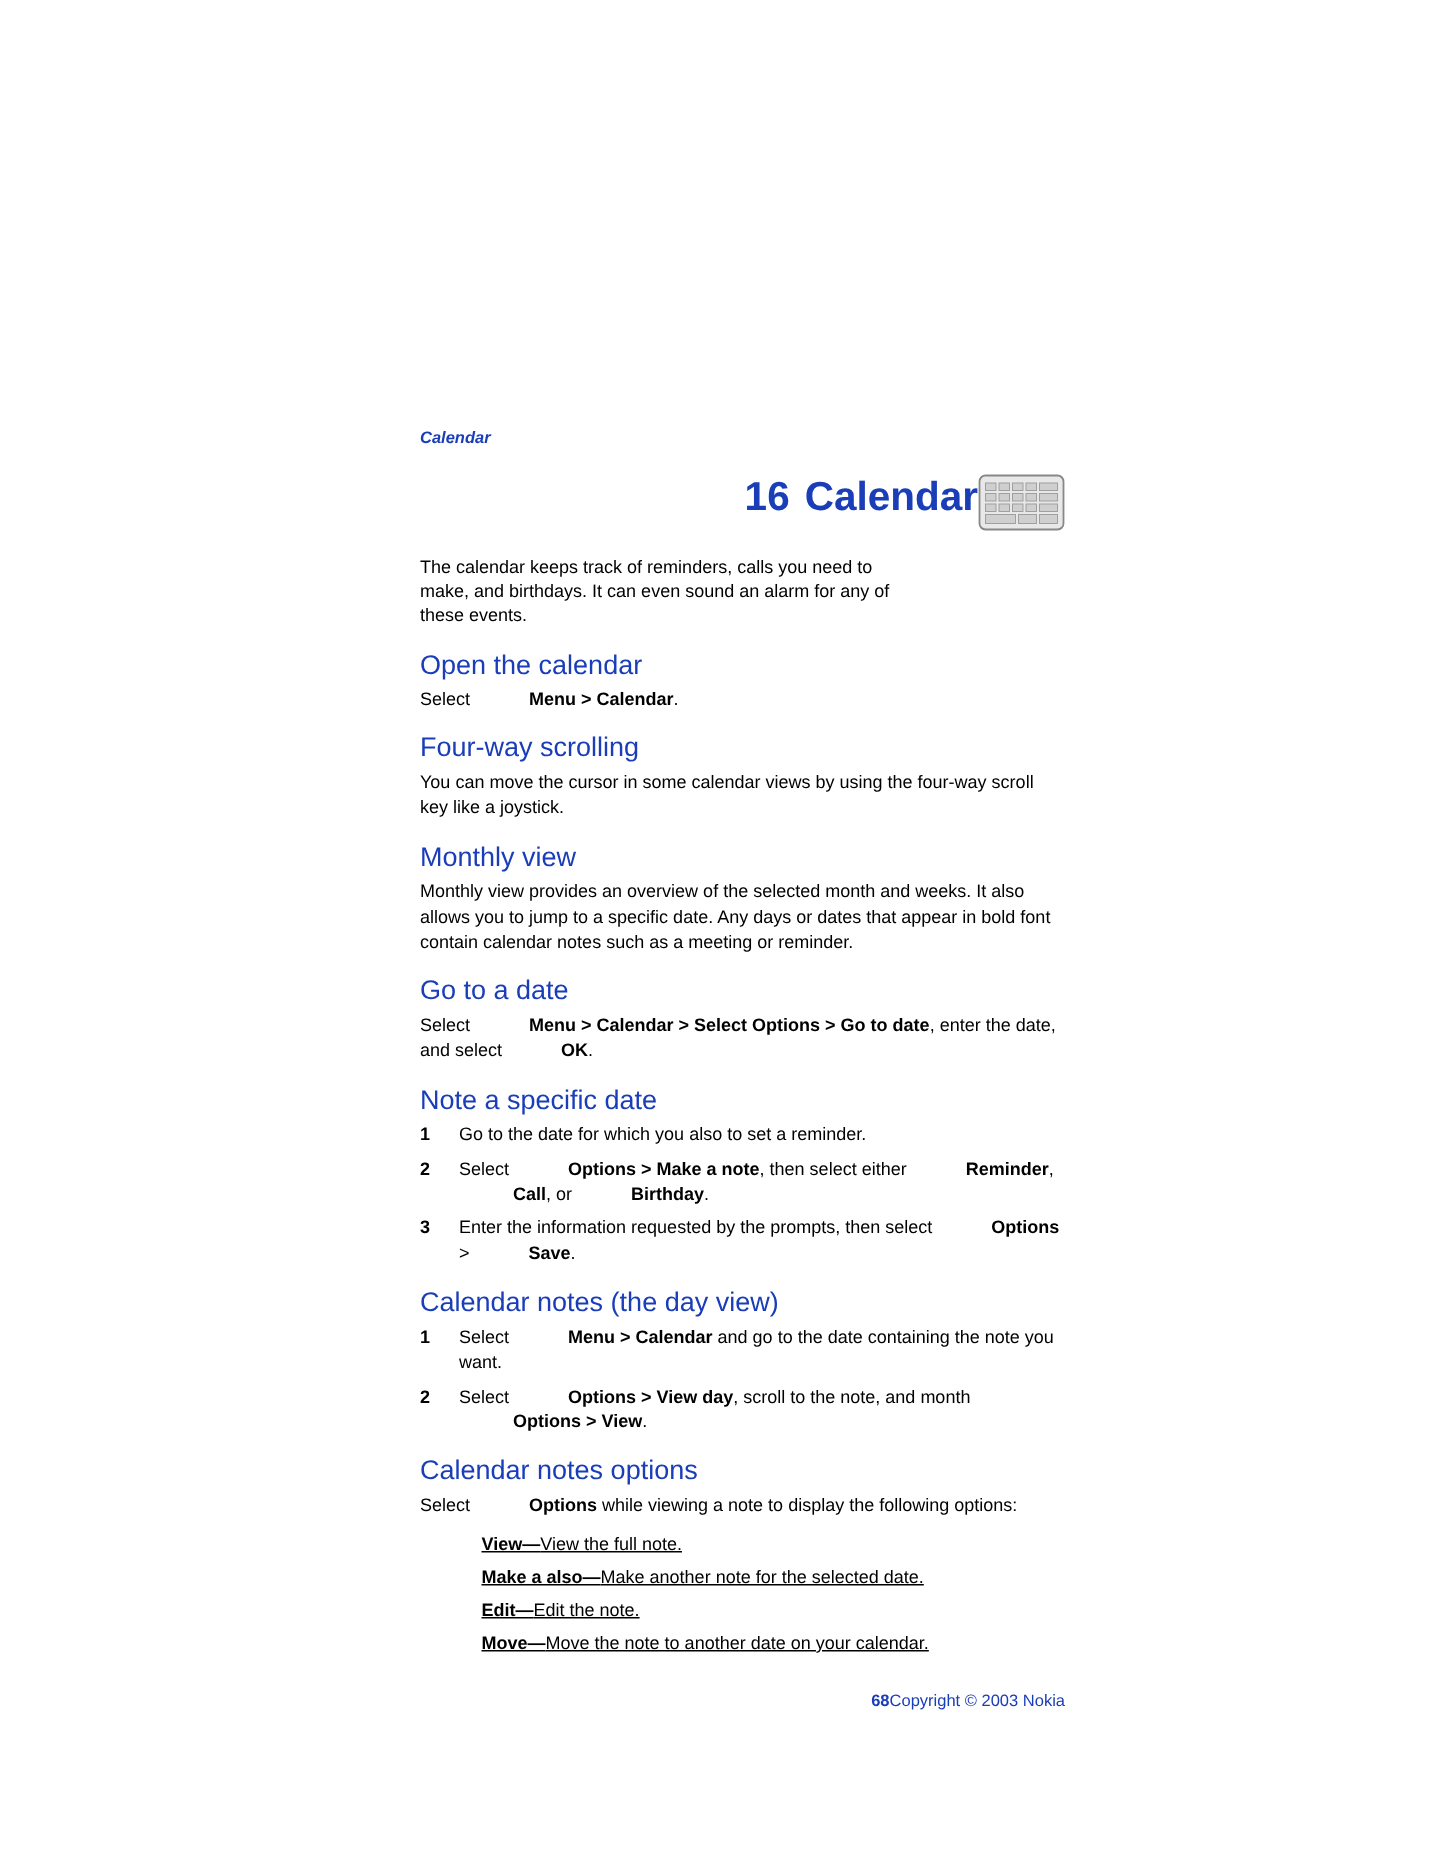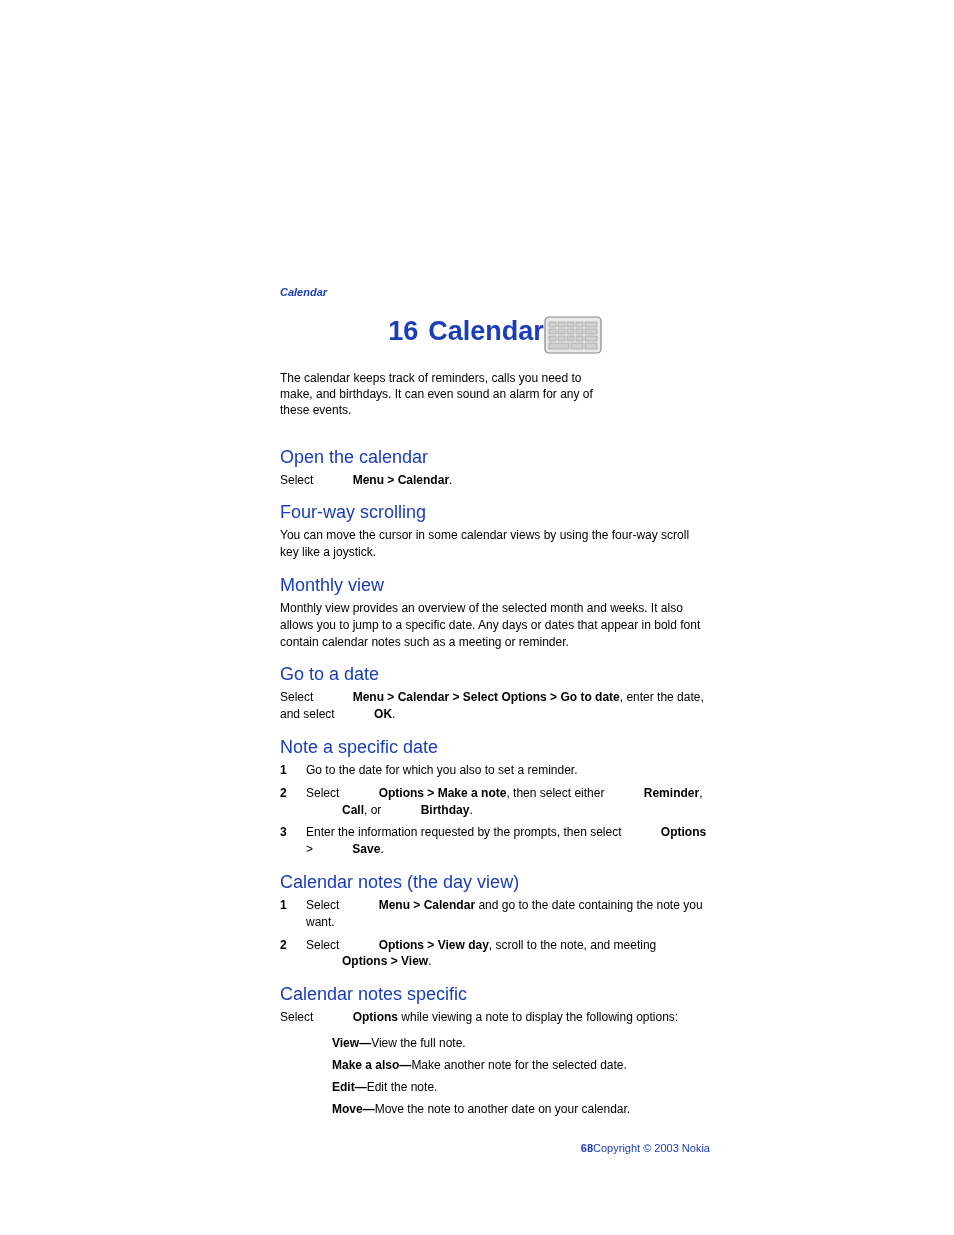--- a/index.html
+++ b/index.html
@@ -19,34 +19,34 @@
   .running-head {
     color: #1a3db8;
     font-style: italic;
     font-weight: 700;
     font-size: 11px;
     margin-bottom: 18px;
   }
   .chapter-row {
     display: flex;
     align-items: flex-start;
-    justify-content: center;
+    justify-content: flex-end;
   }
   .chapter-title {
     color: #1a3db8;
     font-size: 27px;
     font-weight: 700;
     margin: 0 0 6px 0;
   }
   .chapter-number { margin-right: 10px; }
   .intro {
     font-size: 12px;
     line-height: 1.35;
     width: 320px;
-    margin-bottom: 28px;
+    margin-bottom: 14px;
   }
   h2.section {
     color: #1a3db8;
     font-size: 18px;
     font-weight: 400;
     margin: 14px 0 4px 0;
   }
   p.body, li.body {
     font-size: 12px;
     line-height: 1.4;
@@ -64,21 +64,22 @@
     gap: 16px;
     margin: 4px 0 6px 0;
   }
   ol.steps li .num {
     font-weight: 700;
     min-width: 10px;
   }
   .bold { font-weight: 700; padding-left: 36px; }
   .options-list p {
     font-size: 12px;
-    margin: 4px 0 8px 16px;
+    margin: 4px 0 8px 5px;
+    text-decoration: underline;
   }
   .footer {
     display: flex;
     justify-content: space-between;
     font-size: 11px;
     color: #1a3db8;
     margin-top: 26px;
   }
   .footer .pagenum { flex: 1; text-align: right; font-weight: 700; }
   .footer .copyright { font-weight: 400; }
@@ -169,26 +170,26 @@
   <ol class="steps">
     <li>
       <span class="num">1</span>
       <span>
         <span>Select </span><span class="bold">Menu &gt; Calendar</span><span> and go to the date containing the note you want.</span>
       </span>
     </li>
     <li>
       <span class="num">2</span>
       <span>
-        <span>Select </span><span class="bold">Options &gt; View day</span><span>, scroll to the note, and meeting </span><span class="bold">Options &gt; View</span><span>.</span>
+        <span>Select </span><span class="bold">Options &gt; View day</span><span>, scroll to the note, and month </span><span class="bold">Options &gt; View</span><span>.</span>
       </span>
     </li>
   </ol>
 
-  <h2 class="section">Calendar notes specific</h2>
+  <h2 class="section">Calendar notes options</h2>
   <p class="body">
     <span>Select </span><span class="bold">Options</span><span> while viewing a note to display the following options:</span>
   </p>
   <div class="options-list">
     <p><span class="bold">View—</span><span>View the full note.</span></p>
     <p><span class="bold">Make a also—</span><span>Make another note for the selected date.</span></p>
     <p><span class="bold">Edit—</span><span>Edit the note.</span></p>
     <p><span class="bold">Move—</span><span>Move the note to another date on your calendar.</span></p>
   </div>
 

